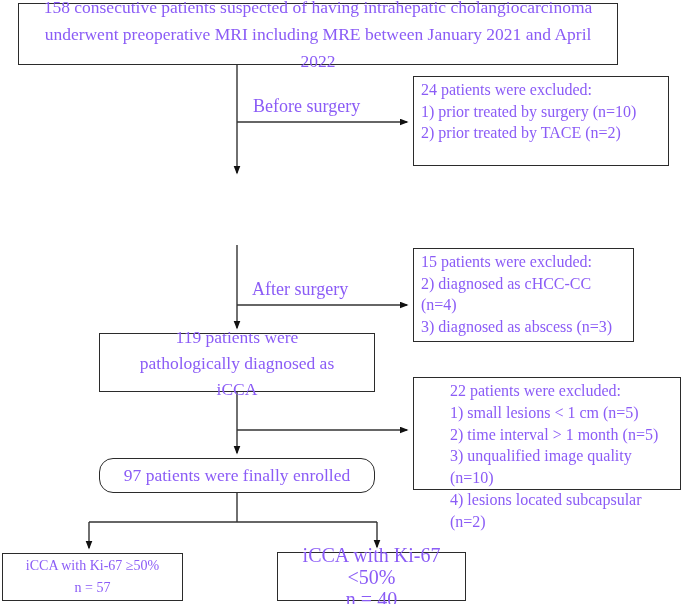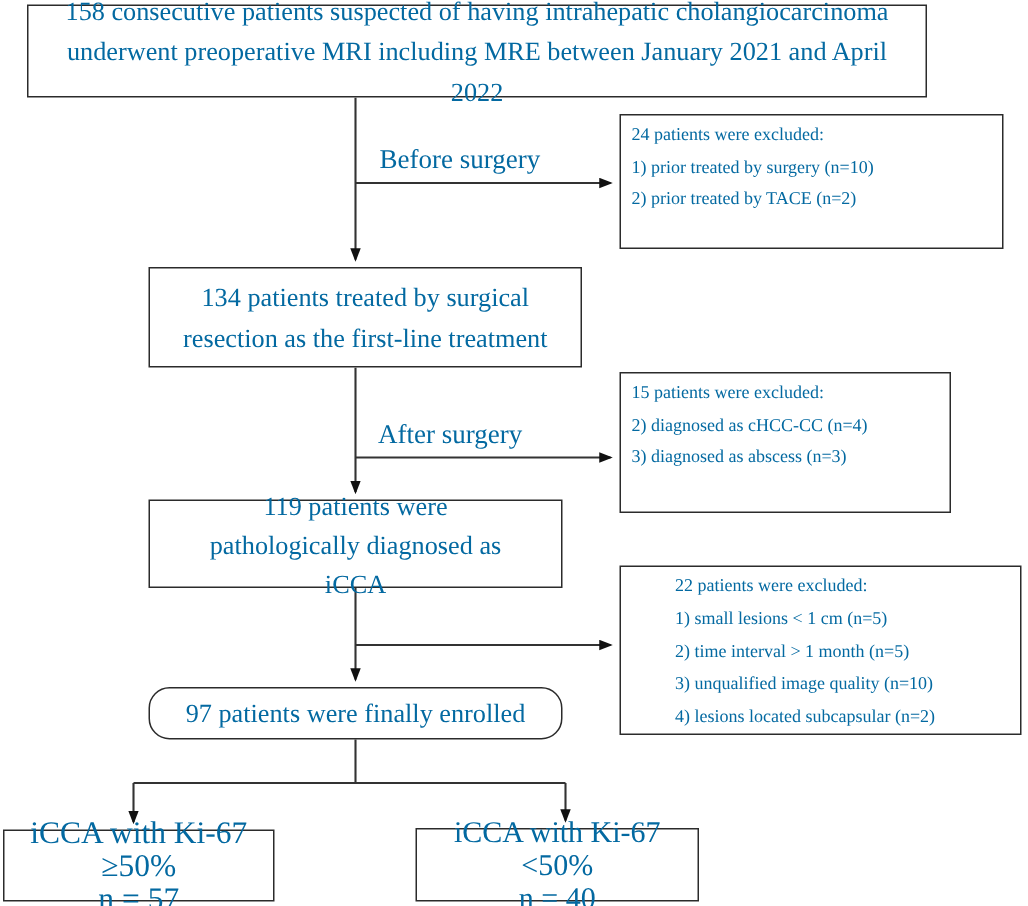--- a/index.html
+++ b/index.html
@@ -2,43 +2,43 @@
 <html><head>
 <meta charset="utf-8">
 <style>
   html, body { margin: 0; padding: 0; background: #ffffff; }
   .canvas {
     position: relative;
     width: 685px;
     height: 604px;
     background: #ffffff;
     font-family: "Liberation Serif", "DejaVu Serif", serif;
-    color: #0369a1;
+    color: #8b5cf6;
     overflow: hidden;
   }
   .box {
     position: absolute;
     box-sizing: border-box;
     border: 1.6px solid #2b2b2b;
     background: #ffffff;
   }
   .center-box {
     display: flex;
     align-items: center;
     justify-content: center;
     text-align: center;
   }
   .top-box   { left: 18px;  top: 3px;   width: 600px; height: 62px;  font-size: 17.5px; line-height: 27px; padding: 0 8px; }
   .box-134   { left: 99px;  top: 178px; width: 289px; height: 67px;  font-size: 17.5px; line-height: 27px; padding: 0 14px; }
   .box-119   { left: 99px;  top: 333px; width: 276px; height: 59px;  font-size: 17.5px; line-height: 26px; padding: 0 28px; }
   .box-97    { left: 99px;  top: 458px; width: 276px; height: 35px;  font-size: 17.5px; border-radius: 14px; }
-  .out-left  { left: 2px;   top: 553px; width: 181px; height: 48px;  font-size: 21px; line-height: 22px; }
+  .out-left  { left: 2px;   top: 553px; width: 181px; height: 48px;  font-size: 14px; line-height: 22px; }
   .out-right { left: 277px; top: 552px; width: 189px; height: 49px;  font-size: 20px; line-height: 22px; }
   .excl {
-    font-size: 12px;
+    font-size: 16px;
     line-height: 21.5px;
     padding: 2px 7px 0 7px;
     text-align: left;
   }
   .excl-1 { left: 413px; top: 76px;  width: 256px; height: 90px;  }
   .excl-2 { left: 413px; top: 248px; width: 221px; height: 94px;  }
   .excl-3 { left: 413px; top: 377px; width: 268px; height: 113px; line-height: 21.8px; padding-left: 36px; }
   .branch-label {
     position: absolute;
     font-size: 18px;
@@ -78,23 +78,20 @@
   </div>
 
   <div class="branch-label label-before">Before surgery</div>
 
   <div class="box excl excl-1">
     <div>24 patients were excluded:</div>
     <div>1) prior treated by surgery (n=10)</div>
     <div>2) prior treated by TACE (n=2)</div>
   </div>
 
-  <div class="box center-box box-134">
-    <span>134 patients treated by surgical resection as the first-line treatment</span>
-  </div>
 
   <div class="branch-label label-after">After surgery</div>
 
   <div class="box excl excl-2">
     <div>15 patients were excluded:</div>
     <div>2) diagnosed as cHCC-CC (n=4)</div>
     <div>3) diagnosed as abscess (n=3)</div>
   </div>
 
   <div class="box center-box box-119">

